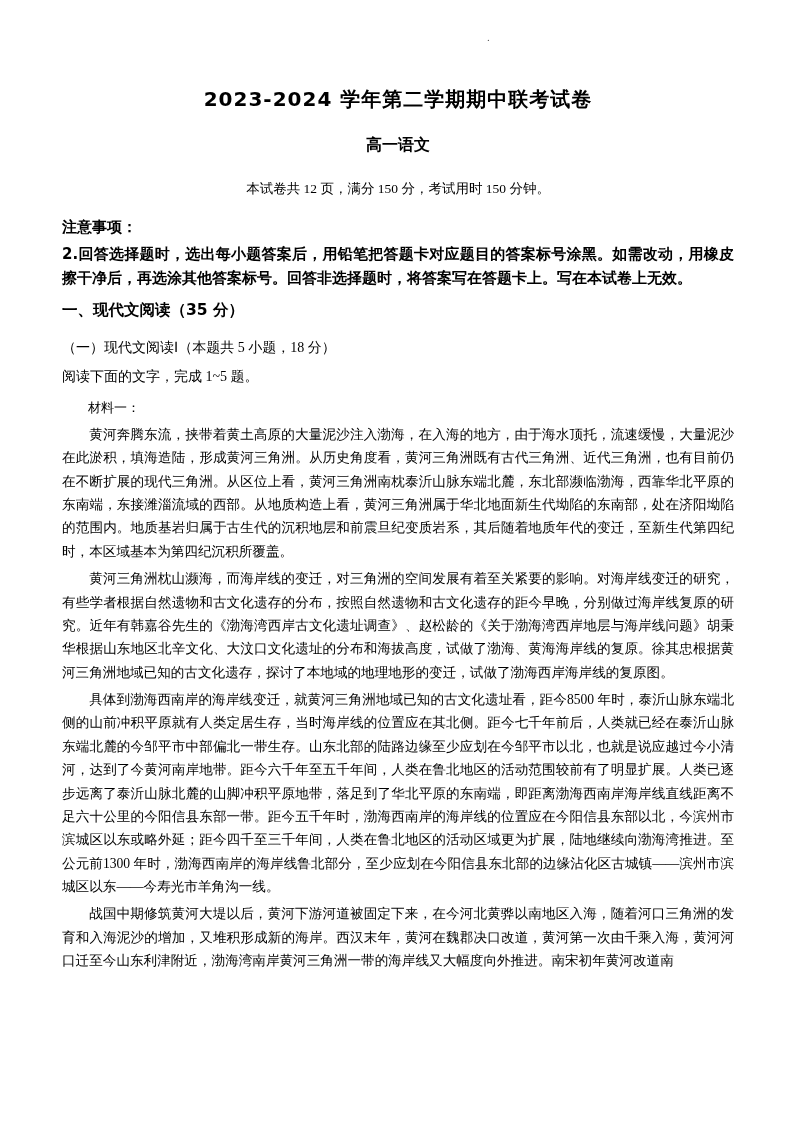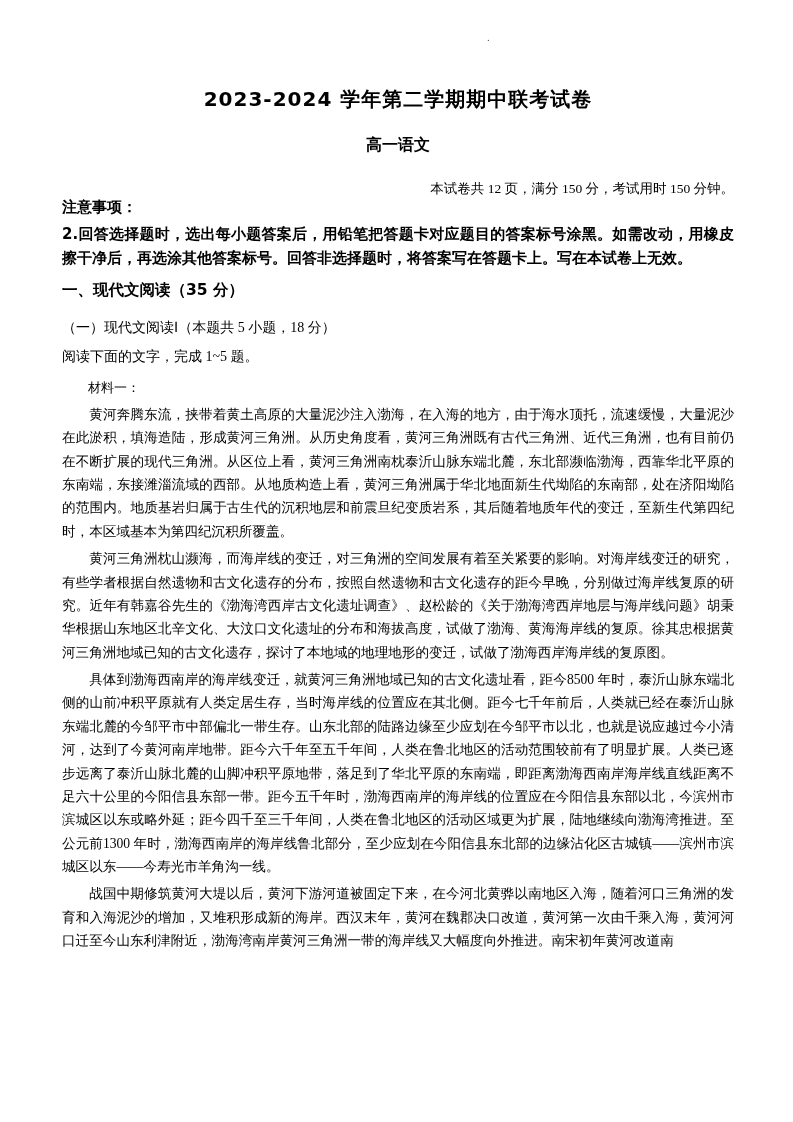--- a/index.html
+++ b/index.html
@@ -36,28 +36,29 @@
     font-family: "DejaVu Sans", sans-serif;
   }
   .doc-subtitle {
     text-align: center;
     font-size: 16px;
     font-weight: bold;
     margin-top: 22px;
     font-family: "DejaVu Sans", sans-serif;
   }
   .exam-meta {
-    text-align: right;
+    text-align: center;
     font-size: 13.5px;
     margin-top: 24px;
     font-family: "Liberation Serif", serif;
   }
   .notice-head {
     font-size: 15px;
     font-weight: bold;
+    margin-top: 20px;
     font-family: "DejaVu Sans", sans-serif;
   }
   .notice-item {
     font-size: 15px;
     font-weight: bold;
     margin-top: 6px;
     line-height: 1.58;
     text-align: justify;
     font-family: "DejaVu Sans", sans-serif;
   }

